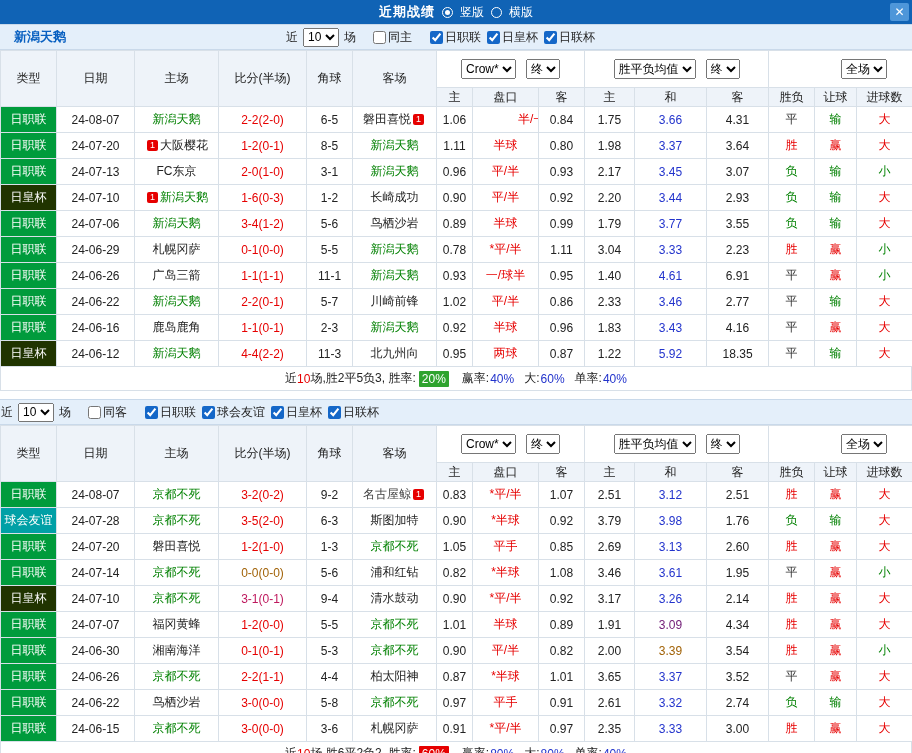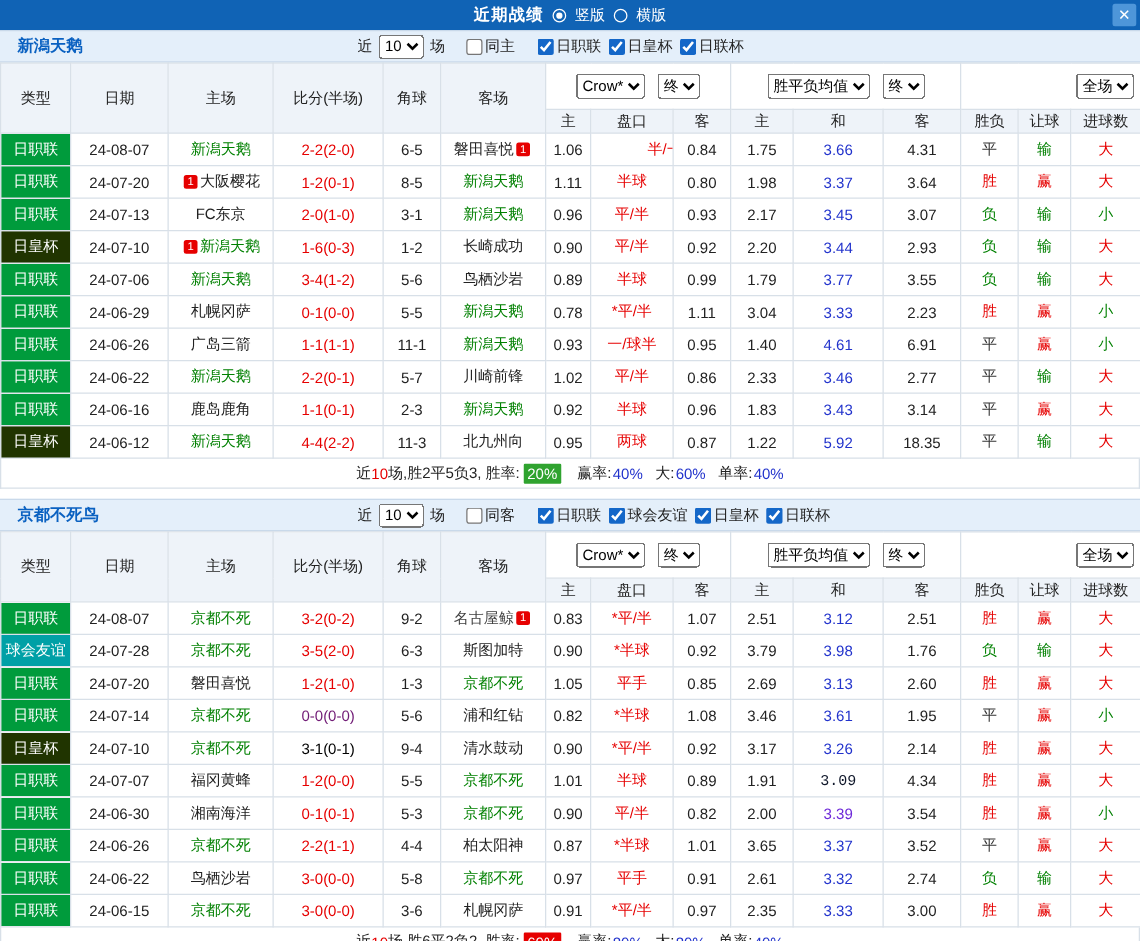--- a/index.html
+++ b/index.html
@@ -24,21 +24,21 @@
   label.cb { display:inline-flex; align-items:center; gap:2px; cursor:pointer; }
   label.cb.same { margin-left:12px; }
   .leagues { display:inline-flex; align-items:center; gap:6px; margin-left:14px; }
   input[type=checkbox] { width:13px; height:13px; margin:0; accent-color:#1467C8; }
   table.grid { width:912px; border-collapse:collapse; table-layout:fixed; }
   .grid th, .grid td { border:1px solid #D8E0E8; text-align:center; padding:0; white-space:nowrap; overflow:hidden; font-weight:400; }
   .hsel th.selcell { height:37px; background:#fff;margin-left:29px; }
   th.hspan { background:#EEF3F9; color:#222; }
   .hlab th { height:19px; background:#EEF3F9; color:#222; }
   .selcell select { font-size:12px; height:20px; margin:0 5px; }
-  th.selr { text-align:right; padding-right:0; }
+  th.selr { text-align:right; padding-right:20px; }
   tbody td { height:26px; }
   td.ttype { color:#fff; }
   .card { display:inline-block; background:#E60000; color:#fff; width:11px; height:11px; line-height:11px; font-size:9px; text-align:center; border-radius:2px; margin:0 2px; vertical-align:1px; }
   .bold { font-weight:bold; }
   .summary { height:24px; border:1px solid #D8E0E8; border-top:none; display:flex; align-items:center; justify-content:center; }
   .summary .red { color:#E60000; }
   .summary .blue { color:#2233CC; }
   .summary .badge { color:#fff; padding:1px 3px; margin:0 3px; border-radius:1px; }
   .summary .sp { margin-left:10px; margin-right:1px; }
 </style>
@@ -274,21 +274,21 @@
             <td>24-06-16</td>
             <td><span style="color: rgb(34, 34, 34);">鹿岛鹿角</span></td>
             <td style="color: rgb(230, 0, 0);">1-1(0-1)</td>
             <td>2-3</td>
             <td><span style="color: rgb(0, 128, 0);">新潟天鹅</span></td>
             <td>0.92</td>
             <td style="color: rgb(230, 0, 0);">半球</td>
             <td>0.96</td>
             <td>1.83</td>
             <td style="color: rgb(34, 51, 204);">3.43</td>
-            <td>3.14</td>
+            <td>4.16</td>
             <td class="bold" style="color: rgb(51, 51, 51);">平</td>
             <td class="bold" style="color: rgb(230, 0, 0);">赢</td>
             <td class="bold" style="color: rgb(230, 0, 0);">大</td>
           </tr>
           <tr>
             <td class="ttype" style="background: rgb(32, 52, 0);">日皇杯</td>
             <td>24-06-12</td>
             <td><span style="color: rgb(0, 128, 0);">新潟天鹅</span></td>
             <td style="color: rgb(230, 0, 0);">4-4(2-2)</td>
             <td>11-3</td>
@@ -314,21 +314,20 @@
         <span class="blue">40%</span>
         <span class="sp">大:</span>
         <span class="blue">60%</span>
         <span class="sp">单率:</span>
         <span class="blue">40%</span>
       </div>
   </div>
 
   <div class="section">
     <div class="sec-head">
-      <span class="team">京都不死鸟</span>
       <div class="filters">
         <span class="flabel">近</span>
         <select><option>10</option></select>
         <span class="flabel">场</span>
         <label class="cb same">
           <input type="checkbox" style="">
           <span>同客</span>
         </label>
         <span class="leagues">
             <label class="cb">
@@ -447,38 +446,38 @@
             <td style="color: rgb(34, 51, 204);">3.13</td>
             <td>2.60</td>
             <td class="bold" style="color: rgb(230, 0, 0);">胜</td>
             <td class="bold" style="color: rgb(230, 0, 0);">赢</td>
             <td class="bold" style="color: rgb(230, 0, 0);">大</td>
           </tr>
           <tr>
             <td class="ttype" style="background: rgb(0, 155, 60);">日职联</td>
             <td>24-07-14</td>
             <td><span style="color: rgb(0, 128, 0);">京都不死</span></td>
-            <td style="color: #701a75;">0-0(0-0)</td>
+            <td style="color: #a16207;">0-0(0-0)</td>
             <td>5-6</td>
             <td><span style="color: rgb(34, 34, 34);">浦和红钻</span></td>
             <td>0.82</td>
             <td style="color: rgb(230, 0, 0);">*半球</td>
             <td>1.08</td>
             <td>3.46</td>
             <td style="color: rgb(34, 51, 204);">3.61</td>
             <td>1.95</td>
             <td class="bold" style="color: rgb(51, 51, 51);">平</td>
             <td class="bold" style="color: rgb(230, 0, 0);">赢</td>
             <td class="bold" style="color: rgb(0, 128, 0);">小</td>
           </tr>
           <tr>
             <td class="ttype" style="background: rgb(32, 52, 0);">日皇杯</td>
             <td>24-07-10</td>
             <td><span style="color: rgb(0, 128, 0);">京都不死</span></td>
-            <td style="color: #000000;">3-1(0-1)</td>
+            <td style="color: #be185d;">3-1(0-1)</td>
             <td>9-4</td>
             <td><span style="color: rgb(34, 34, 34);">清水鼓动</span></td>
             <td>0.90</td>
             <td style="color: rgb(230, 0, 0);">*平/半</td>
             <td>0.92</td>
             <td>3.17</td>
             <td style="color: rgb(34, 51, 204);">3.26</td>
             <td>2.14</td>
             <td class="bold" style="color: rgb(230, 0, 0);">胜</td>
             <td class="bold" style="color: rgb(230, 0, 0);">赢</td>
@@ -488,38 +487,38 @@
             <td class="ttype" style="background: rgb(0, 155, 60);">日职联</td>
             <td>24-07-07</td>
             <td><span style="color: rgb(34, 34, 34);">福冈黄蜂</span></td>
             <td style="color: rgb(230, 0, 0);">1-2(0-0)</td>
             <td>5-5</td>
             <td><span style="color: rgb(0, 128, 0);">京都不死</span></td>
             <td>1.01</td>
             <td style="color: rgb(230, 0, 0);">半球</td>
             <td>0.89</td>
             <td>1.91</td>
-            <td style="color: #0f172a; font-family: Liberation Mono, monospace;">3.09</td>
+            <td style="color: #701a75;">3.09</td>
             <td>4.34</td>
             <td class="bold" style="color: rgb(230, 0, 0);">胜</td>
             <td class="bold" style="color: rgb(230, 0, 0);">赢</td>
             <td class="bold" style="color: rgb(230, 0, 0);">大</td>
           </tr>
           <tr>
             <td class="ttype" style="background: rgb(0, 155, 60);">日职联</td>
             <td>24-06-30</td>
             <td><span style="color: rgb(34, 34, 34);">湘南海洋</span></td>
             <td style="color: rgb(230, 0, 0);">0-1(0-1)</td>
             <td>5-3</td>
             <td><span style="color: rgb(0, 128, 0);">京都不死</span></td>
             <td>0.90</td>
             <td style="color: rgb(230, 0, 0);">平/半</td>
             <td>0.82</td>
             <td>2.00</td>
-            <td style="color: #6d28d9;">3.39</td>
+            <td style="color: #a16207;">3.39</td>
             <td>3.54</td>
             <td class="bold" style="color: rgb(230, 0, 0);">胜</td>
             <td class="bold" style="color: rgb(230, 0, 0);">赢</td>
             <td class="bold" style="color: rgb(0, 128, 0);">小</td>
           </tr>
           <tr>
             <td class="ttype" style="background: rgb(0, 155, 60);">日职联</td>
             <td>24-06-26</td>
             <td><span style="color: rgb(0, 128, 0);">京都不死</span></td>
             <td style="color: rgb(230, 0, 0);">2-2(1-1)</td>

